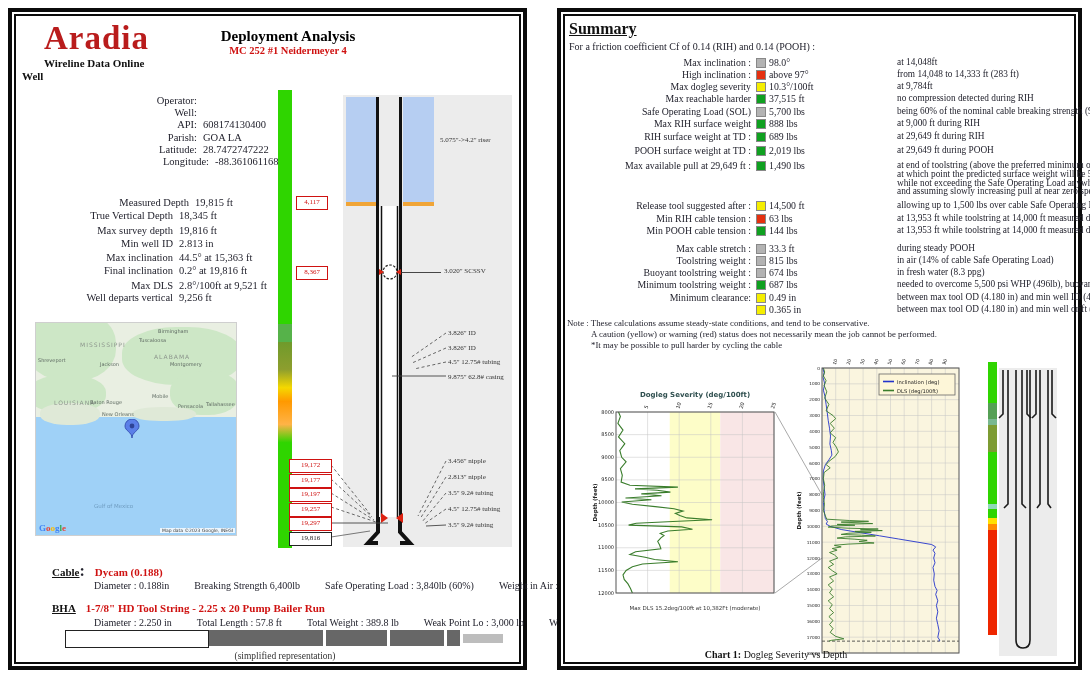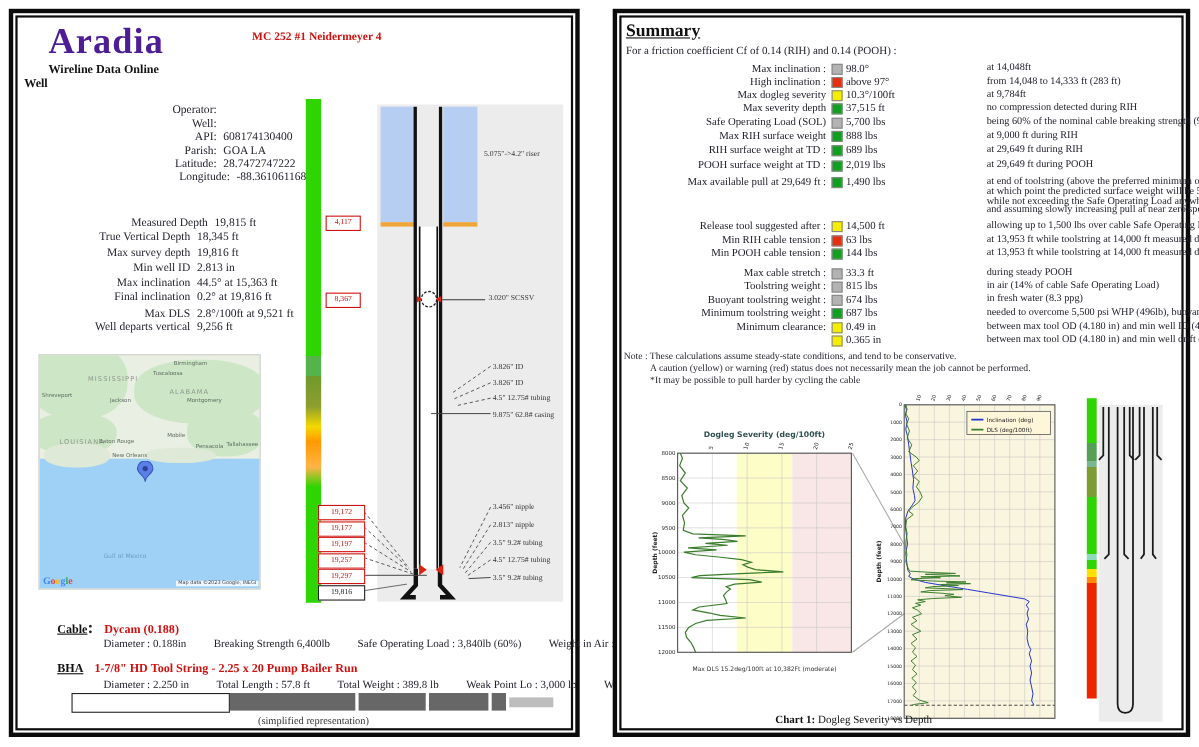--- a/index.html
+++ b/index.html
@@ -1,21 +1,21 @@
 <!DOCTYPE html>
 <html><head>
 <meta charset="utf-8">
 <style>
   html,body{margin:0;padding:0;background:#fff}
   .stage{position:relative;width:1090px;height:679px;overflow:hidden;background:#fff;font-family:"Liberation Serif",serif;color:#23232e}
   .page{position:absolute;box-sizing:border-box;border:4px solid #0b0b0b;background:#fff}
   .pframe{position:absolute;inset:2px;border:2px solid #0b0b0b;pointer-events:none}
   .content{position:absolute;inset:-4px}
   .abs{position:absolute}
-  .logo-title{font-size:33px;font-weight:bold;color:#4c1d95;letter-spacing:1px;line-height:1}
+  .logo-title{font-size:33px;font-weight:bold;color:#b91c1c;letter-spacing:1px;line-height:1}
   .logo-sub{font-size:11px;font-weight:bold;color:#111;margin-top:2px}
   .doc-title{font-size:15px;font-weight:bold;text-align:center;color:#000}
   .doc-sub{font-size:10.5px;font-weight:bold;text-align:center;color:#cf1211}
   .sec-title{font-size:11px;font-weight:bold;color:#111}
   .irow{position:absolute;font-size:10.5px;white-space:nowrap}
   .irow .lab{display:inline-block;text-align:right;color:#23232e}
   .irow .val{margin-left:6px}
   .map{background:#e9efe2;border:1px solid #cfcfcf;overflow:hidden}
   .map .water{position:absolute;left:0;right:0;bottom:0;background:#9fd1f7}
   .map .blob{position:absolute;background:#cde7c6;border-radius:45%}
@@ -52,20 +52,21 @@
 
   <section class="page" style="left:8px;top:8px;width:519px;height:662px">
     <div class="pframe"></div>
     <div class="content">
 
       <div class="abs" style="left:36px;top:14px">
         <div class="logo-title">Aradia</div>
         <div class="logo-sub">Wireline Data Online</div>
       </div>
       <div class="abs" style="left:150px;top:20px;width:260px">
+        <div class="doc-title">Deployment Analysis</div>
         <div class="doc-sub">MC 252 #1 Neidermeyer 4</div>
       </div>
 
       <div class="abs sec-title" style="left:14px;top:62px">Well</div>
       <div id="wellInfo1" class="abs" style="left:0;top:0;width:519px">
           <div class="irow" style="top:87px;left:5px"><span class="lab" style="width: 184px;">Operator:</span><span class="val"></span></div>
           <div class="irow" style="top:99px;left:5px"><span class="lab" style="width: 184px;">Well:</span><span class="val"></span></div>
           <div class="irow" style="top:111px;left:5px"><span class="lab" style="width: 184px;">API:</span><span class="val">608174130400</span></div>
           <div class="irow" style="top:124px;left:5px"><span class="lab" style="width: 184px;">Parish:</span><span class="val">GOA LA</span></div>
           <div class="irow" style="top:136px;left:5px"><span class="lab" style="width: 184px;">Latitude:</span><span class="val">28.7472747222</span></div>
@@ -216,21 +217,21 @@
             <span class="val">above 97°</span>
             <span class="desc" style="top: 0px;">from 14,048 to 14,333 ft (283 ft)</span>
           </div>
           <div class="srow" style="top:73px">
             <span class="lab">Max dogleg severity</span>
             <span class="sq" style="background: rgb(245, 238, 0);"></span>
             <span class="val">10.3°/100ft</span>
             <span class="desc" style="top: 0px;">at 9,784ft</span>
           </div>
           <div class="srow" style="top:85px">
-            <span class="lab">Max severity depth</span>
+            <span class="lab">Max reachable harder</span>
             <span class="sq" style="background: rgb(15, 160, 32);"></span>
             <span class="val">37,515 ft</span>
             <span class="desc" style="top: 0px;">no compression detected during RIH</span>
           </div>
           <div class="srow" style="top:98px">
             <span class="lab">Safe Operating Load (SOL)</span>
             <span class="sq" style="background: rgb(179, 179, 179);"></span>
             <span class="val">5,700 lbs</span>
             <span class="desc" style="top: 0px;">being 60% of the nominal cable breaking strength (9,500 lbs)</span>
           </div>

